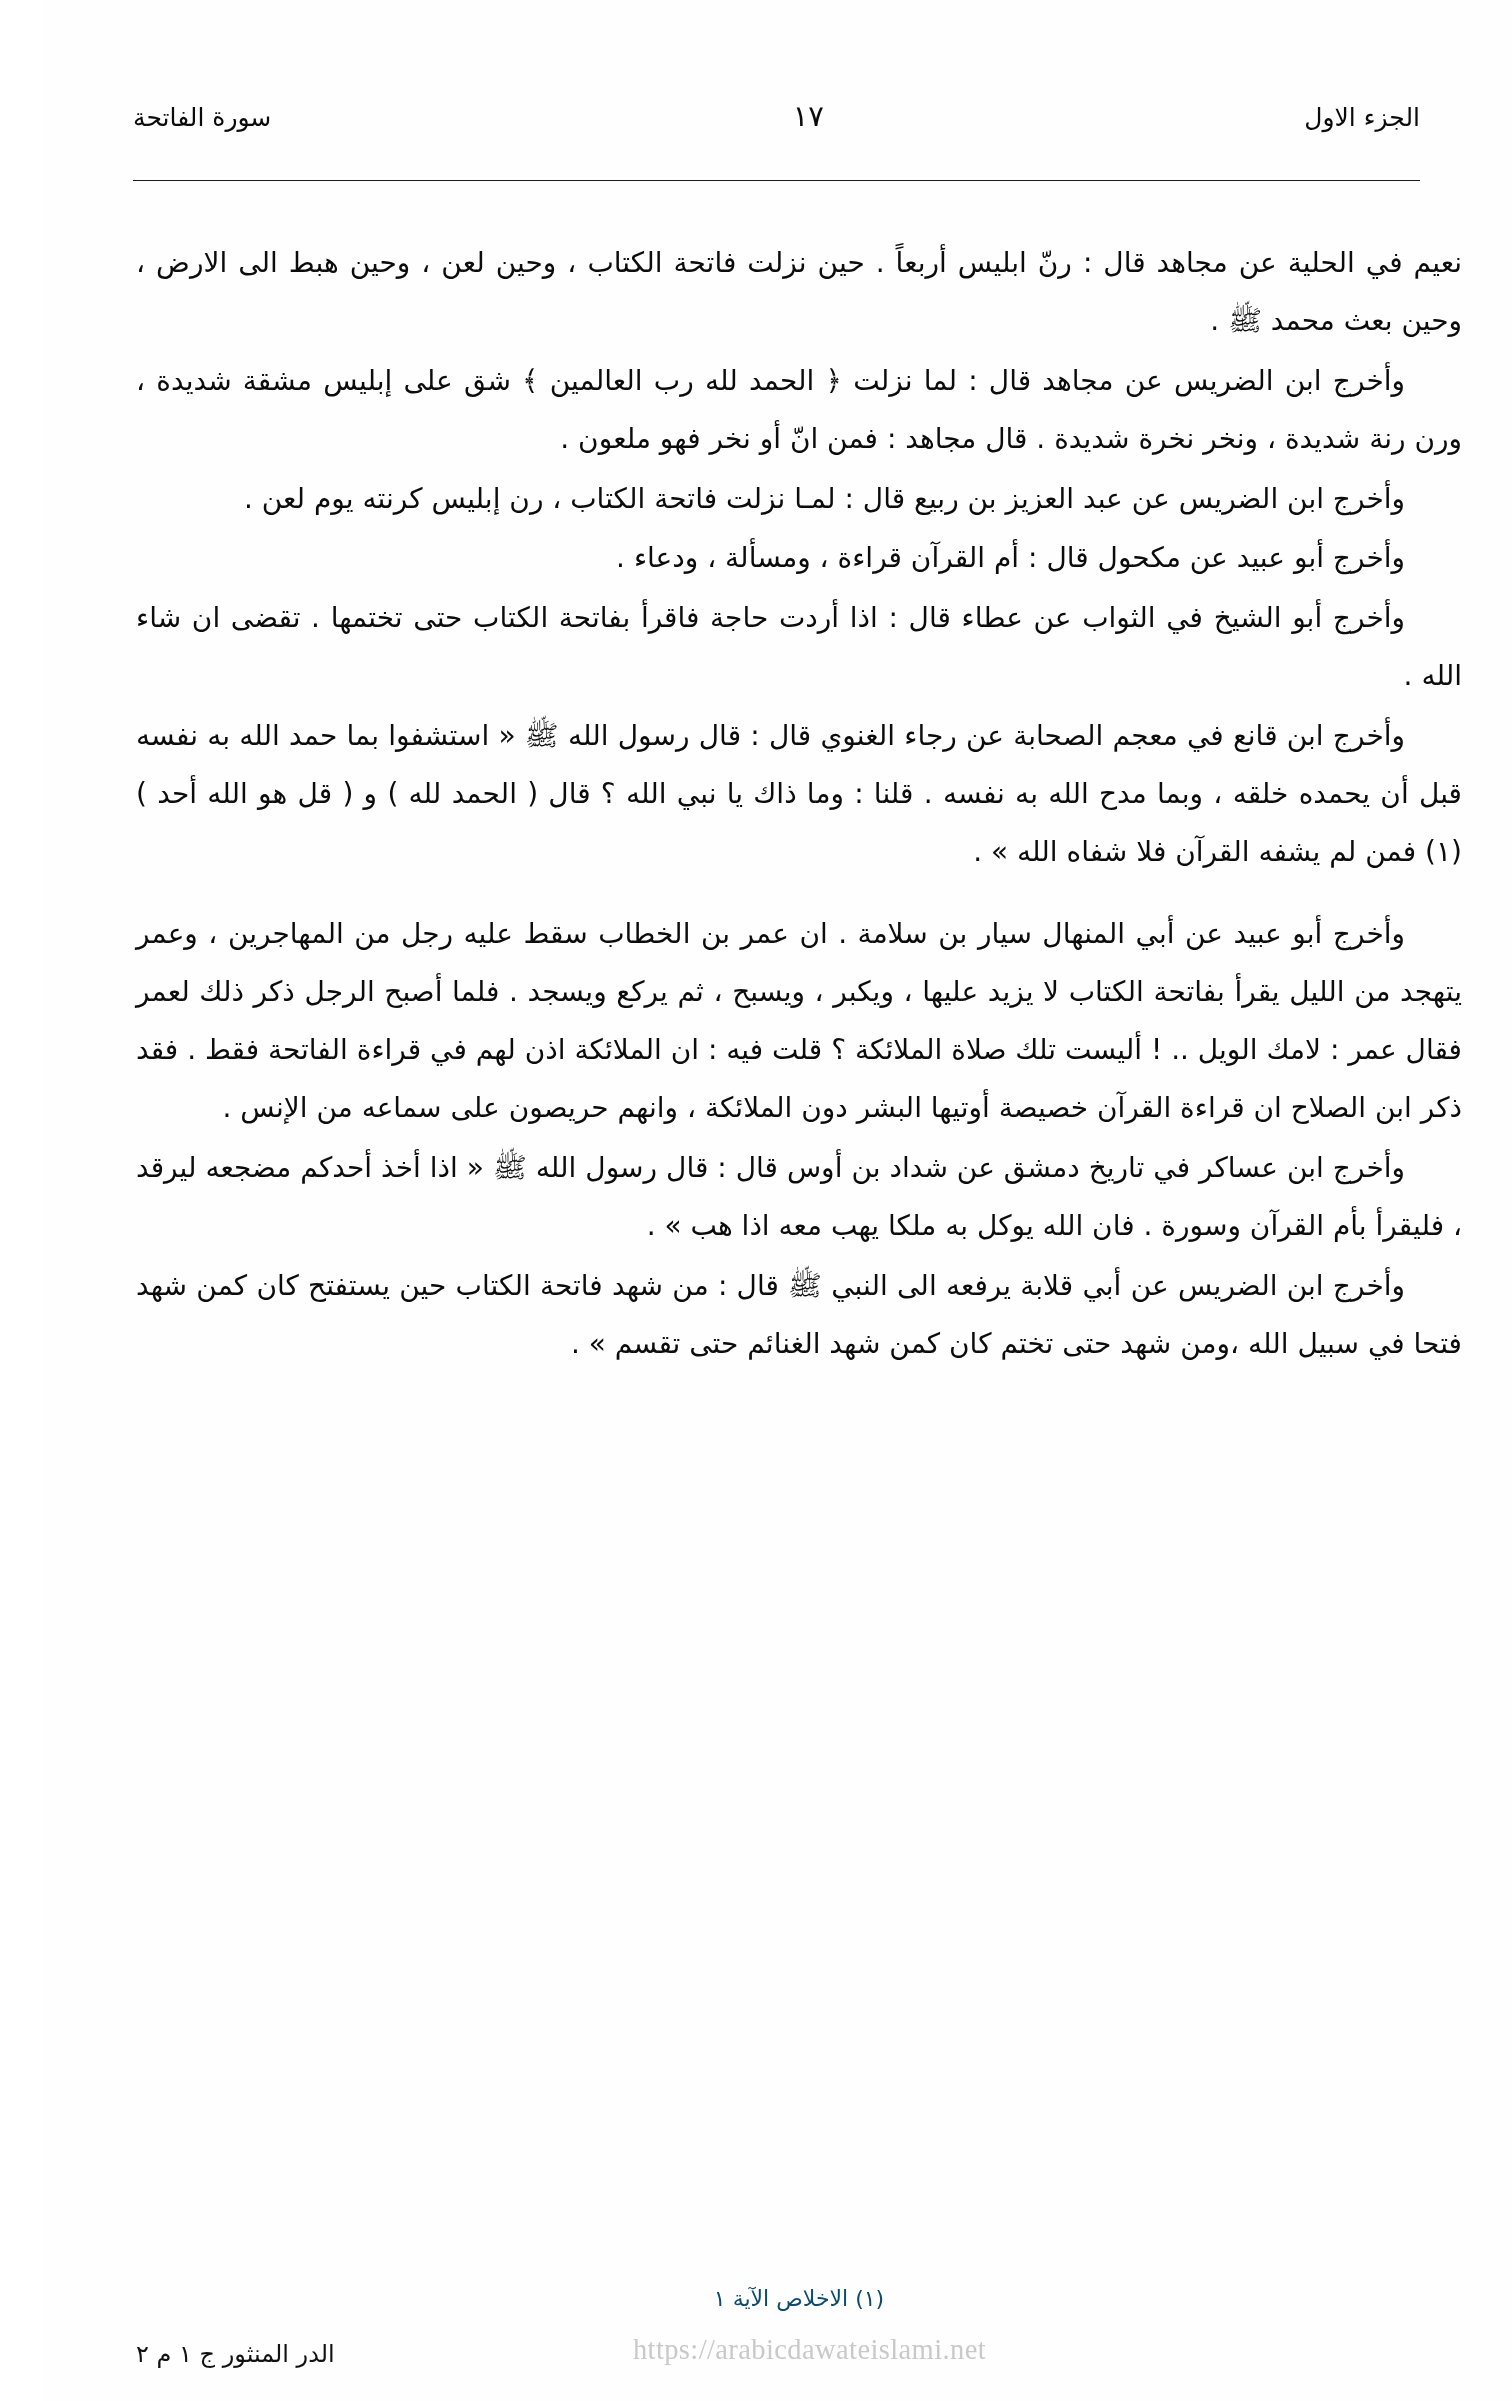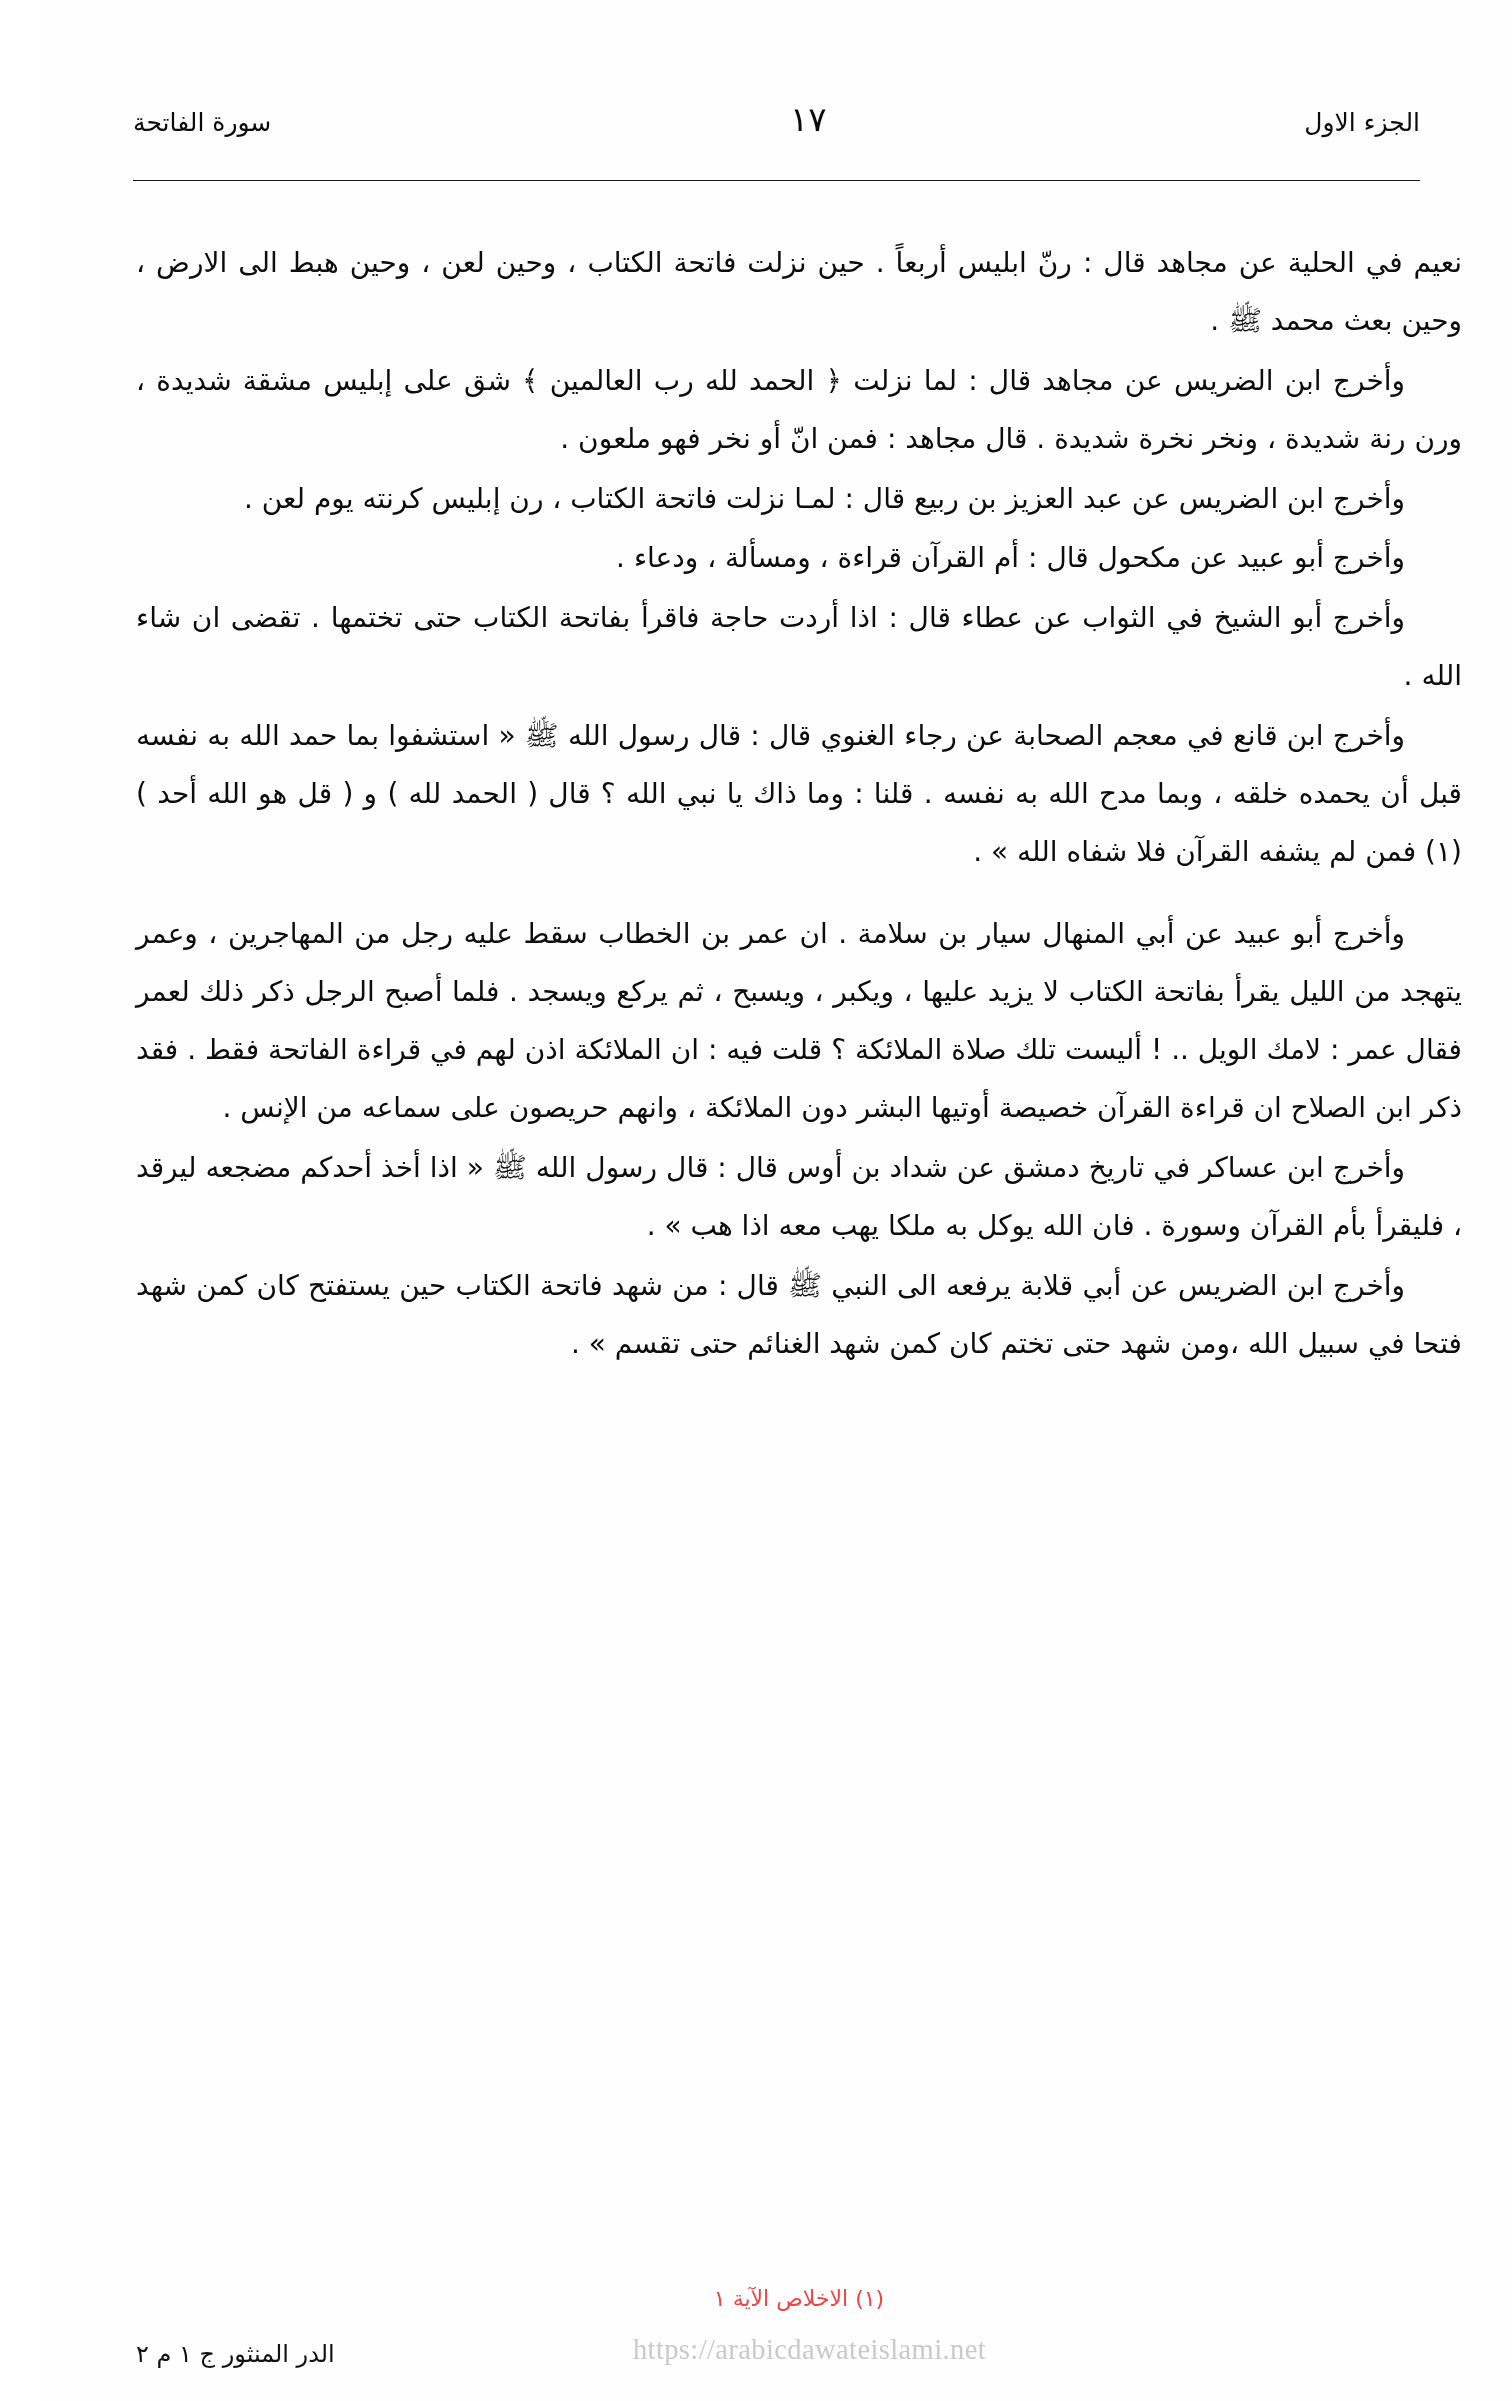--- a/index.html
+++ b/index.html
@@ -31,21 +31,21 @@
     justify-content: space-between;
     direction: rtl;
   }
   .header-side {
     font-size: 25px;
     color: #0b0b0b;
     font-family: "DejaVu Sans", sans-serif;
     white-space: nowrap;
   }
   .header-page-number {
-    font-size: 34px;
+    font-size: 29px;
     color: #0b0b0b;
     letter-spacing: 0.9px;
     margin-left: 41px;
   }
   .header-rule {
     position: absolute;
     top: 180px;
     left: 92px;
     right: 92px;
     border-top: 1.5px solid #1a1a1a;
@@ -78,21 +78,21 @@
     margin-top: 24px;
   }
   .footnote {
     position: absolute;
     bottom: 90px;
     left: 95px;
     width: 1326px;
     direction: rtl;
     text-align: center;
     font-size: 22px;
-    color: #ef4444;
+    color: #0c4a6e;
   }
 
   
   .footer {
     position: absolute;
     bottom: 33px;
     left: 95px;
     width: 1326px;
     direction: rtl;
     display: flex;

